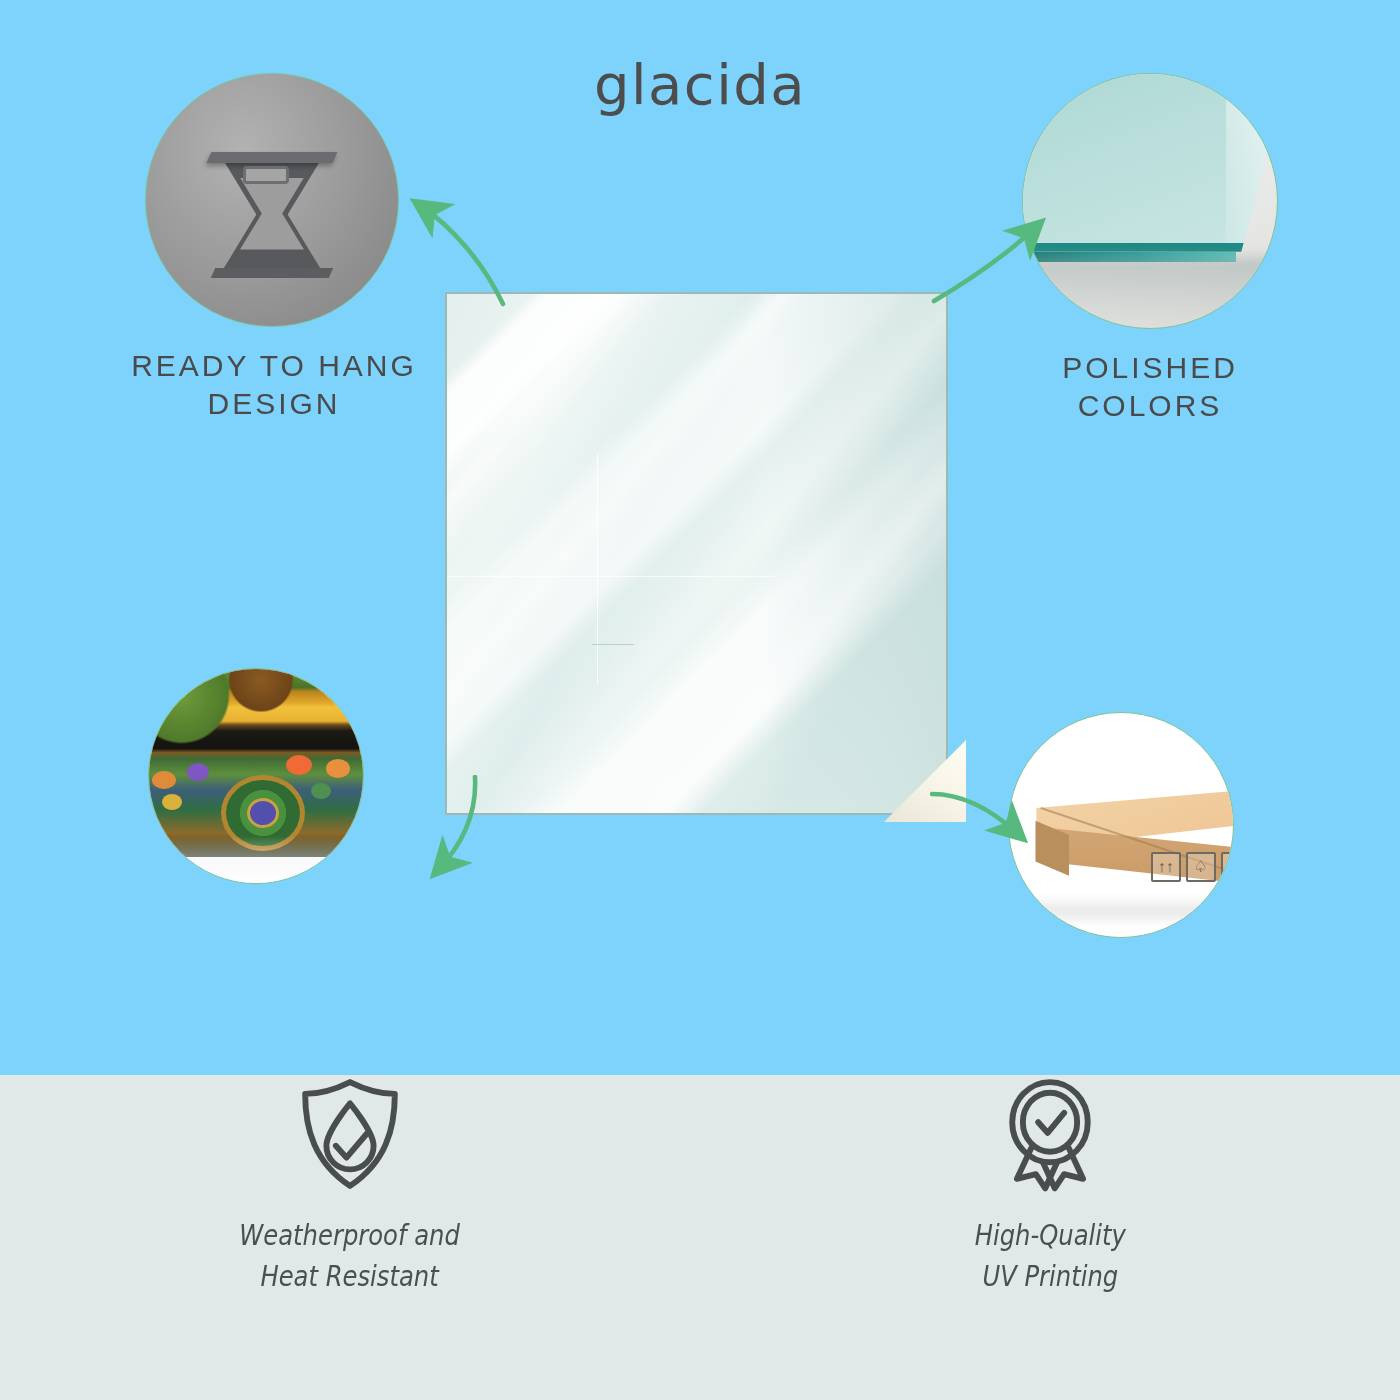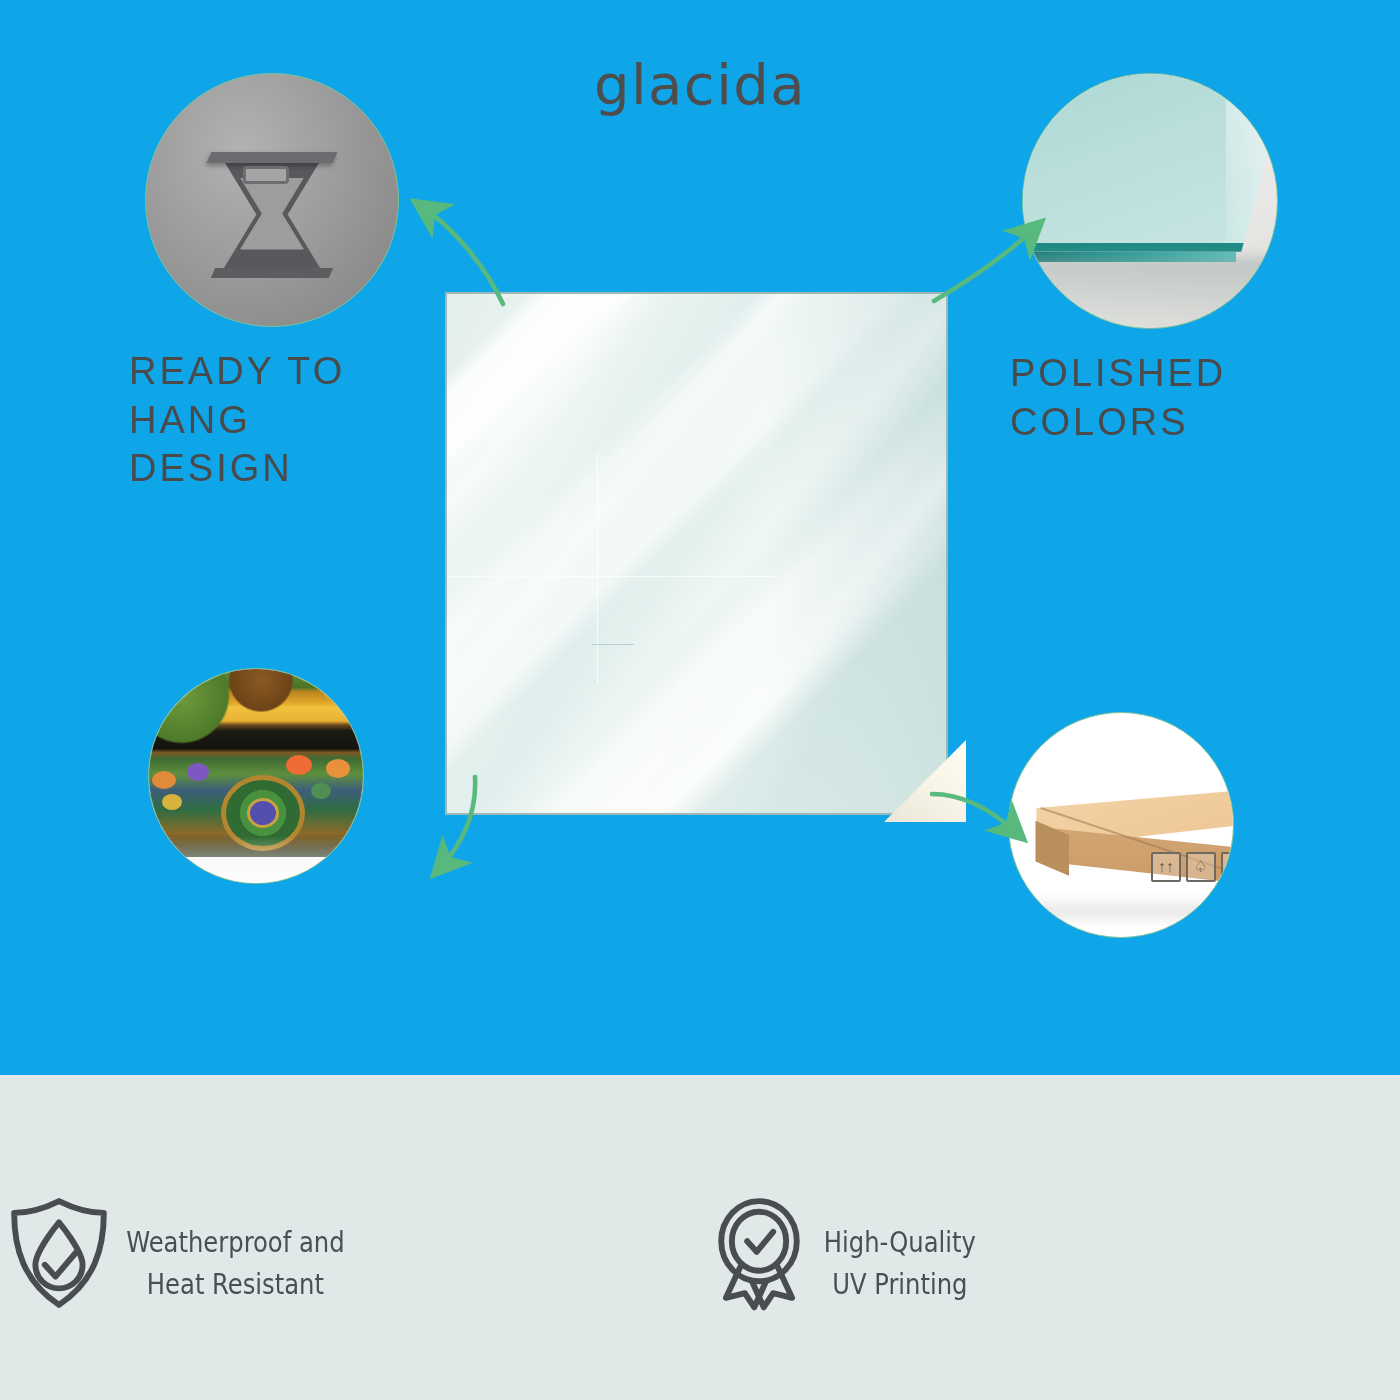--- a/index.html
+++ b/index.html
@@ -9,21 +9,21 @@
     background: #ffffff;
     position: relative;
     overflow: hidden;
   }
 
   
   #stage {
     position: absolute;
     left: 0; top: 0;
     width: 1400px; height: 1075px;
-    background: #0ea5e9;
+    background: #7dd3fc;
   }
 
   
   #brand {
     position: absolute;
     left: 0; top: 52px;
     width: 1400px;
     text-align: center;
     font-size: 56px;
     letter-spacing: 1.5px;
@@ -102,22 +102,22 @@
   
   .feature { position: absolute; }
   .circle {
     border-radius: 50%;
     overflow: hidden;
     position: relative;
     border: 1.6px solid #7fc39a;
   }
   .feature-caption {
     margin-top: 20px;
-    text-align: left;
-    font-size: 38px;
+    text-align: center;
+    font-size: 30px;
     letter-spacing: 3px;
     color: #4a4a4a;
     line-height: 1.28;
     font-weight: 400;
   }
 
   
   #img-hang {
     background:
       radial-gradient(ellipse at 38% 30%, #b2b2b2 0%, #9c9c9c 45%, #8d8d8d 75%, #848484 100%);
@@ -265,23 +265,23 @@
   
   #bottom-bar {
     position: absolute;
     left: 0; top: 1075px;
     width: 1400px; height: 325px;
     background: #e1e9e8;
     display: flex;
   }
   .bf {
     flex: 1 1 0;
-    display: flex; flex-direction: row;
+    display: flex; flex-direction: column;
     align-items: center;
-    padding-top: 30px;
+    font-style: italic;
   }
   .bf-icon { width: 118px; height: 118px; }
   .bf-label {
     margin-top: 22px;
     text-align: center;
     font-size: 29px;
     line-height: 1.42;
     color: #4a4f52;
     font-family: "DejaVu Sans Condensed", "Liberation Sans Narrow", "Liberation Sans", sans-serif;
     letter-spacing: 0px;

